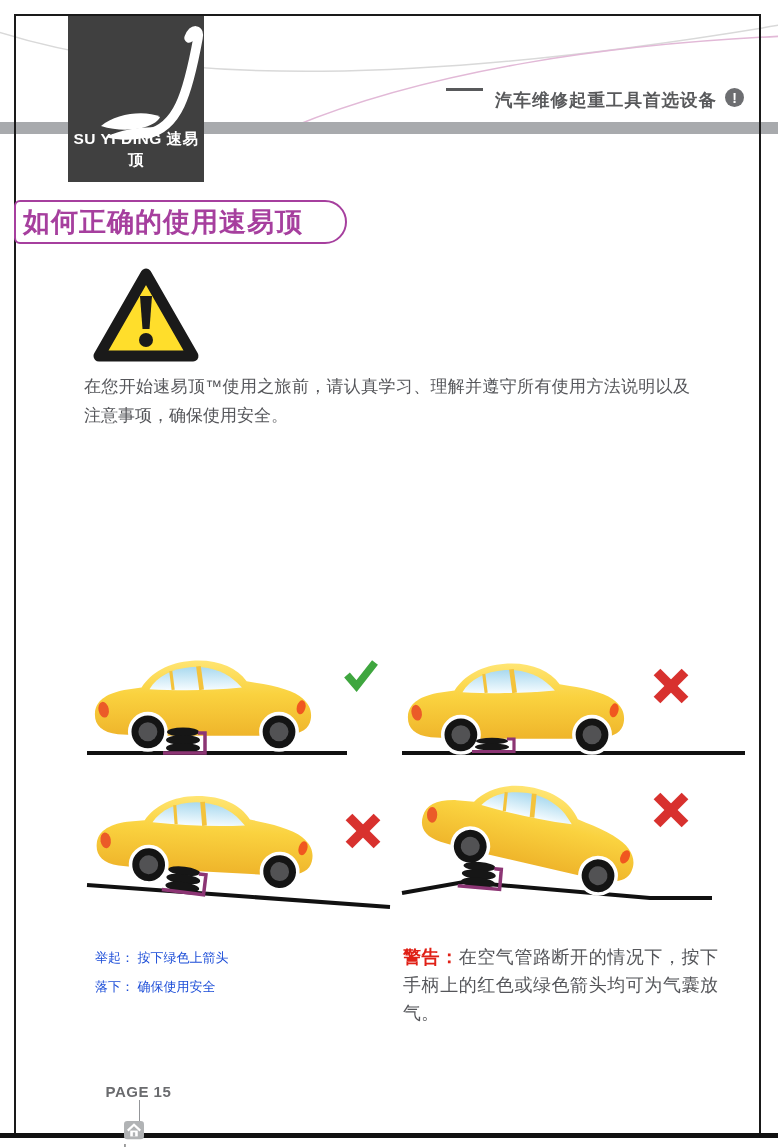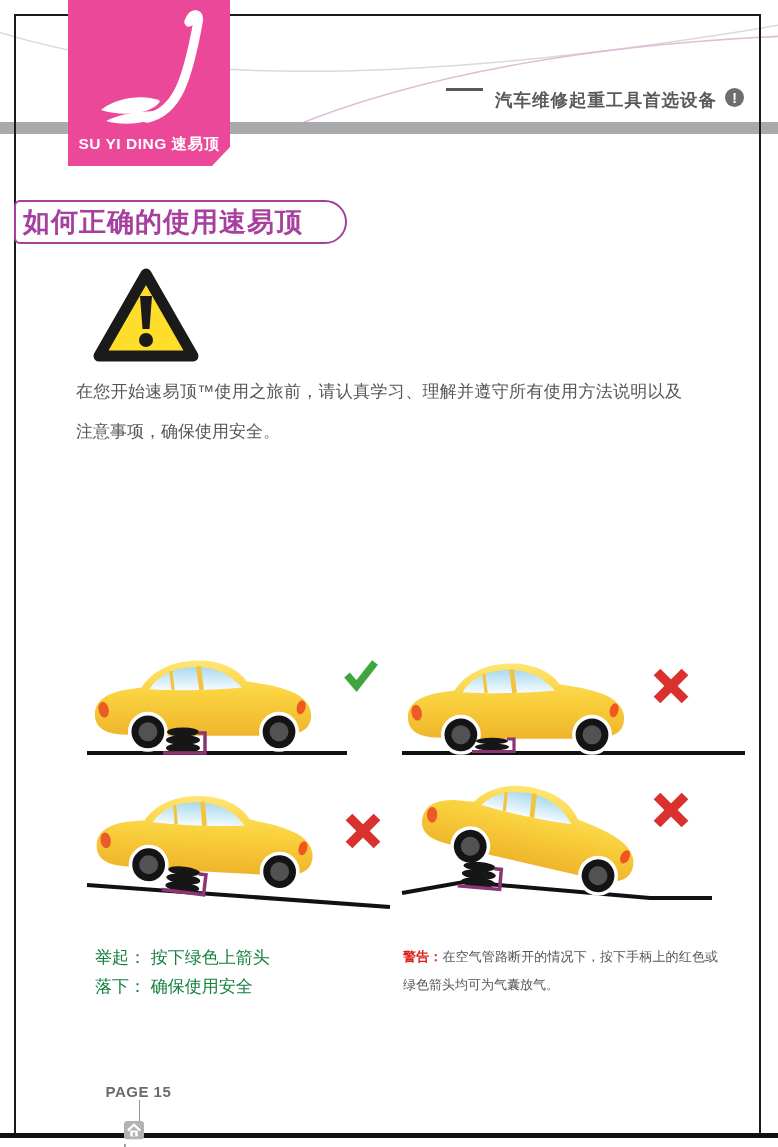--- a/index.html
+++ b/index.html
@@ -8,47 +8,47 @@
   
   .deco{position:absolute;left:0;top:0;z-index:0;}
   
   .frame-top{position:absolute;left:14px;top:14px;width:746px;height:1.5px;background:#1a1a1a;z-index:2;}
   .frame-left{position:absolute;left:14px;top:14px;width:1.5px;height:1119px;background:#1a1a1a;z-index:2;}
   .frame-right{position:absolute;left:759px;top:14px;width:1.5px;height:1119px;background:#1a1a1a;z-index:2;}
   .bottom-rule{position:absolute;left:0;top:1133px;width:778px;height:4.5px;background:#111;z-index:2;}
   
   .gray-band{position:absolute;left:0;top:122px;width:778px;height:12px;background:#a8aaad;z-index:1;}
   
-  .logo-block{position:absolute;left:68px;top:0;width:162px;height:166px;background:#ec4899;z-index:5;
+  .logo-block{position:absolute;left:68px;top:16px;width:136px;height:166px;background:#404040;z-index:5;
               clip-path:polygon(0 0,100% 0,100% 147px,144px 100%,0 100%);}
   .brand-text{position:absolute;left:0;bottom:11px;width:100%;text-align:center;color:#fff;
               font-weight:bold;font-size:15.5px;letter-spacing:.5px;}
   
   .tagline{position:absolute;left:446px;top:88px;height:26px;display:flex;align-items:flex-start;z-index:3;}
   .tagline .dash{width:37px;height:3px;background:#58595b;margin-right:12px;}
   .tagline .txt{font-size:17.5px;font-weight:600;color:#58595b;letter-spacing:1px;}
   .alert-icon{width:19px;height:19px;border-radius:50%;background:#6d6e71;color:#fff;margin-left:8px;
               display:flex;align-items:center;justify-content:center;font-size:14px;font-weight:bold;}
   
   .title-pill{position:absolute;left:14px;top:200px;width:322px;height:40px;z-index:3;
               border:2.5px solid #a63f9e;border-radius:6px 22px 22px 6px;
               display:flex;align-items:center;padding-left:7px;}
   .title-pill span{font-size:27px;font-weight:bold;color:#a63f9e;letter-spacing:1px;}
   
   .warn-tri{position:absolute;left:88px;top:262px;z-index:3;}
   
-  .para{position:absolute;left:76px;width:606px;font-size:17px;line-height:40px;color:#55565a;
+  .para{position:absolute;left:84px;width:606px;font-size:17px;line-height:29px;color:#55565a;
         text-align:justify;z-index:3;}
   .para-1{top:372px;}
   .para-2{top:449px;}
   
   .fig{position:absolute;z-index:3;}
   
-  .notes-left{position:absolute;left:95px;top:943px;font-size:17px;line-height:29px;color:#15803d;z-index:3;}
-  .notes-right{position:absolute;left:403px;top:943px;width:315px;font-size:13px;line-height:28px;
+  .notes-left{position:absolute;left:95px;top:943px;font-size:13px;line-height:29px;color:#1d4ed8;z-index:3;}
+  .notes-right{position:absolute;left:403px;top:943px;width:315px;font-size:18px;line-height:28px;
                color:#55565a;text-align:justify;z-index:3;}
   .warn-label{color:#e02016;font-weight:bold;}
   
   .footer{position:absolute;left:80px;top:1083px;display:flex;align-items:center;z-index:3;flex-direction:column;}
   .page-num{color:#6a6b6e;font-size:15px;font-weight:600;letter-spacing:.5px;}
   .fdiv{width:1.2px;height:21px;background:#939598;margin:0 12px 0 14px;}
   .home-badge{width:22px;height:20px;margin-right:9px;}
   .url{color:#737373;font-size:15px;}
 </style>
 </head>

